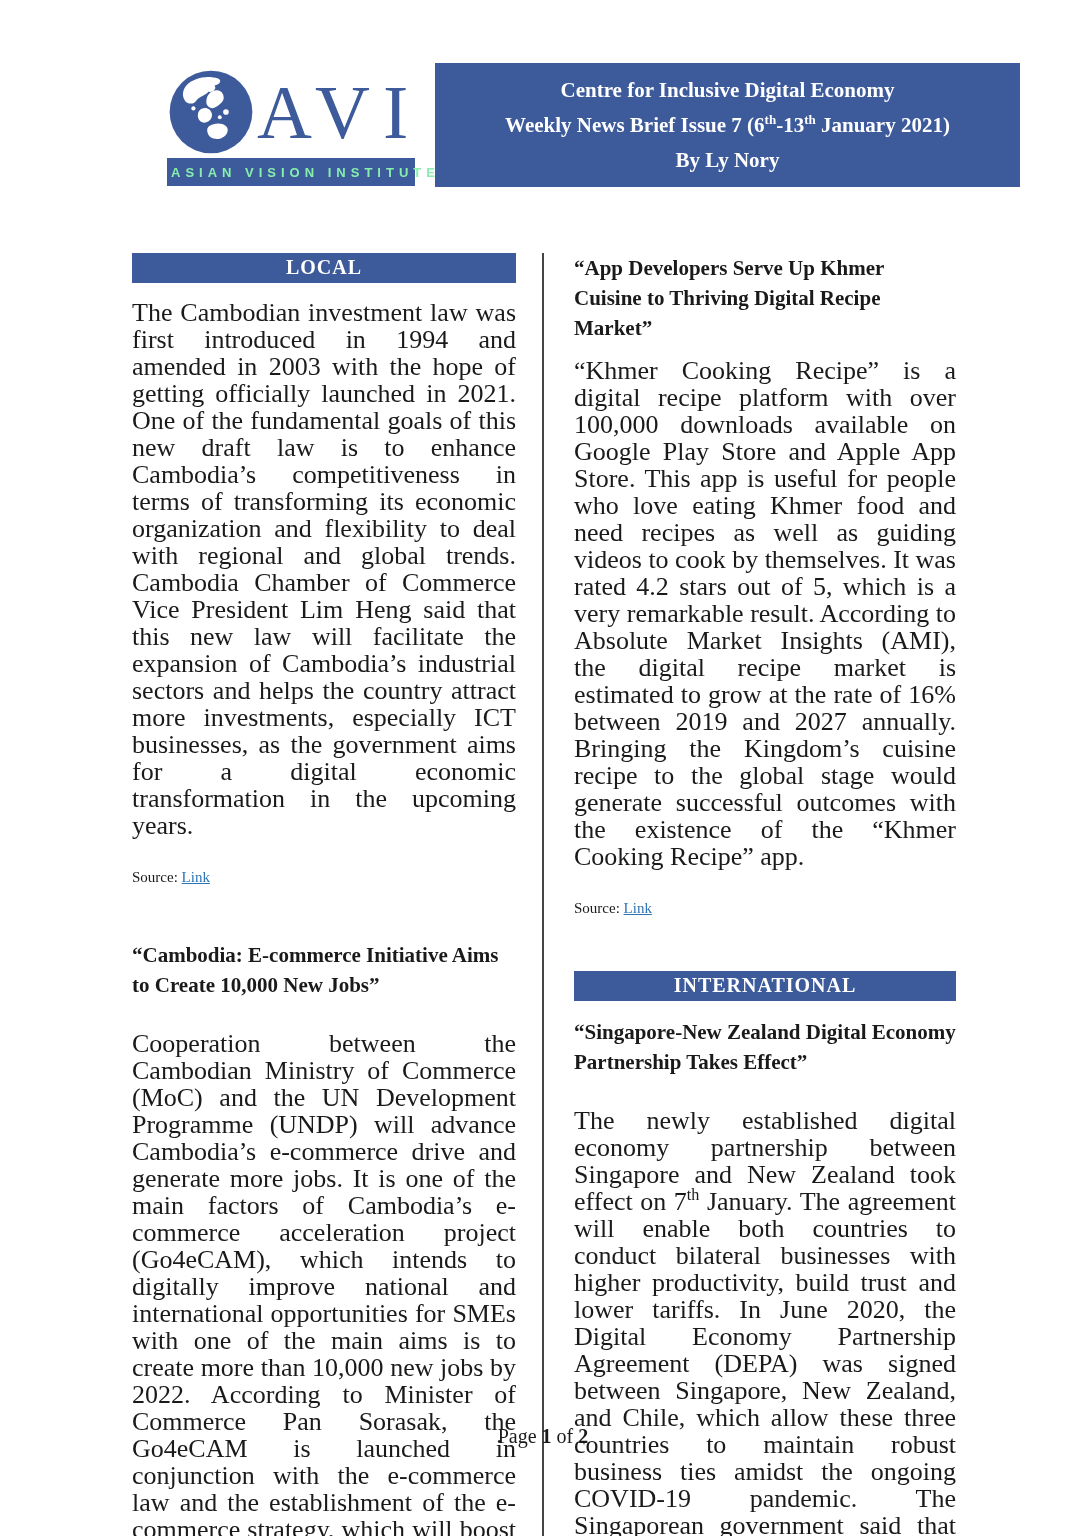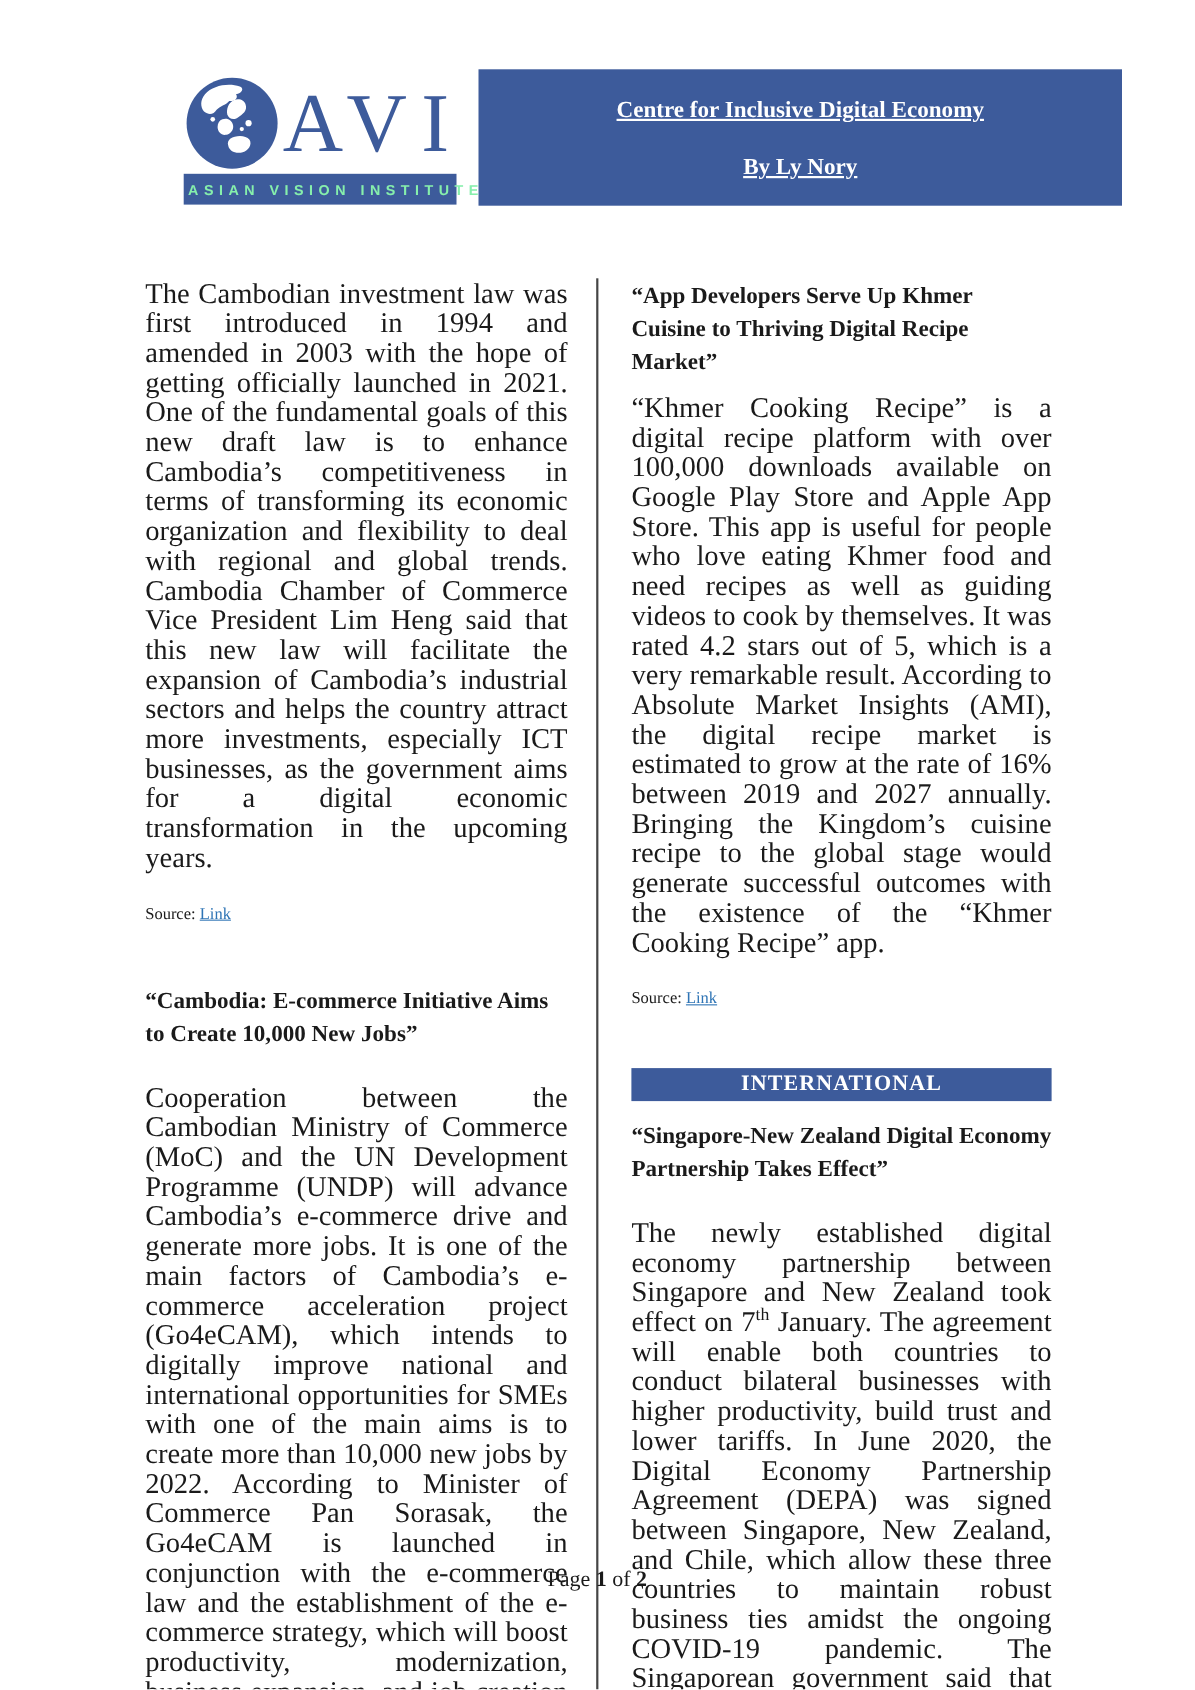--- a/index.html
+++ b/index.html
@@ -56,21 +56,21 @@
     background: var(--brand-blue);
     color: #ffffff;
     font-weight: bold;
     font-size: 21px;
     text-align: center;
     display: flex;
     flex-direction: column;
     justify-content: space-around;
     padding: 10px 0;
   }
-  .banner .line { line-height: 26px; text-decoration: underline; }
+  .banner .line { line-height: 26px; }
   sup.sp { font-size: 0.62em; vertical-align: super; line-height: 0; }
   
   .main {
     display: flex;
     margin-top: 66px;
     padding: 0 128px 0 130px;
     align-items: stretch;
   }
   .col { width: 382px; }
   .col-left { width: 384px; }
@@ -140,29 +140,31 @@
         </svg>
         <div class="logo-acronym">AVI</div>
       </div>
       <div class="logo-orgbar">
         <span>ASIAN VISION INSTITUTE</span>
       </div>
     </div>
 
     <div class="banner">
       <div class="line">Centre for Inclusive Digital Economy</div>
+      <div class="line"><span>Weekly News Brief Issue 7 (6</span><sup class="sp">th</sup><span>-13</span><sup class="sp">th</sup><span> January 2021)</span></div>
       <div class="line">By Ly Nory</div>
     </div>
 
   </div>
 
   <div class="main">
 
     <div class="col col-left">
 
+      <div class="section-bar">LOCAL</div>
 
       <div>
         <p class="article-body">The Cambodian investment law was first introduced in 1994 and amended in 2003 with the hope of getting officially launched in 2021. One of the fundamental goals of this new draft law is to enhance Cambodia’s competitiveness in terms of transforming its economic organization and flexibility to deal with regional and global trends. Cambodia Chamber of Commerce Vice President Lim Heng said that this new law will facilitate the expansion of Cambodia’s industrial sectors and helps the country attract more investments, especially ICT businesses, as the government aims for a digital economic transformation in the upcoming years.</p>
         <p class="source-line"><span>Source: </span><a href="#">Link</a></p>
       </div>
 
       <div>
         <h3 class="article-title">“Cambodia: E-commerce Initiative Aims to Create 10,000 New Jobs”</h3>
         <p class="article-body">Cooperation between the Cambodian Ministry of Commerce (MoC) and the UN Development Programme (UNDP) will advance Cambodia’s e-commerce drive and generate more jobs. It is one of the main factors of Cambodia’s e-commerce acceleration project (Go4eCAM), which intends to digitally improve national and international opportunities for SMEs with one of the main aims is to create more than 10,000 new jobs by 2022. According to Minister of Commerce Pan Sorasak, the Go4eCAM is launched in conjunction with the e-commerce law and the establishment of the e-commerce strategy, which will boost productivity, modernization, business expansion, and job creation in Cambodia.</p>
         <p class="source-line"><span>Source: </span><a href="#">Link</a></p>

